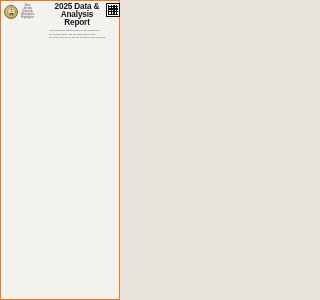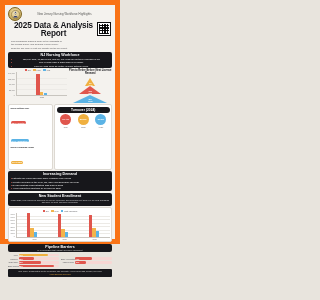--- a/index.html
+++ b/index.html
@@ -4,24 +4,24 @@
 <style>
   * { margin:0; padding:0; box-sizing:border-box; }
   html,body { width:120px; height:300px; }
   body {
     font-family:"Liberation Sans", sans-serif;
     background:#e8e4dd;
     color:#222;
     overflow:hidden;
   }
   .poster {
-    width:120px; height:244px;
+    width:120px; height:300px;
     background:#f4f2ee;
-    border:5px solid #f97316;
-    display:flex; flex-direction:column;
+    border:1px solid #f97316;
+    display:flex; flex-direction:row;
     padding:2px 3px 0 3px;
     position:relative;
   }
 
   
   .topbar { display:flex; align-items:center; height:17px; }
   .seal {
     width:14px; height:14px; border-radius:50%;
     background:radial-gradient(circle at 50% 40%, #f0e4c0 0%, #d9c07a 55%, #8a6b21 100%);
     border:0.8px solid #7d6420;

